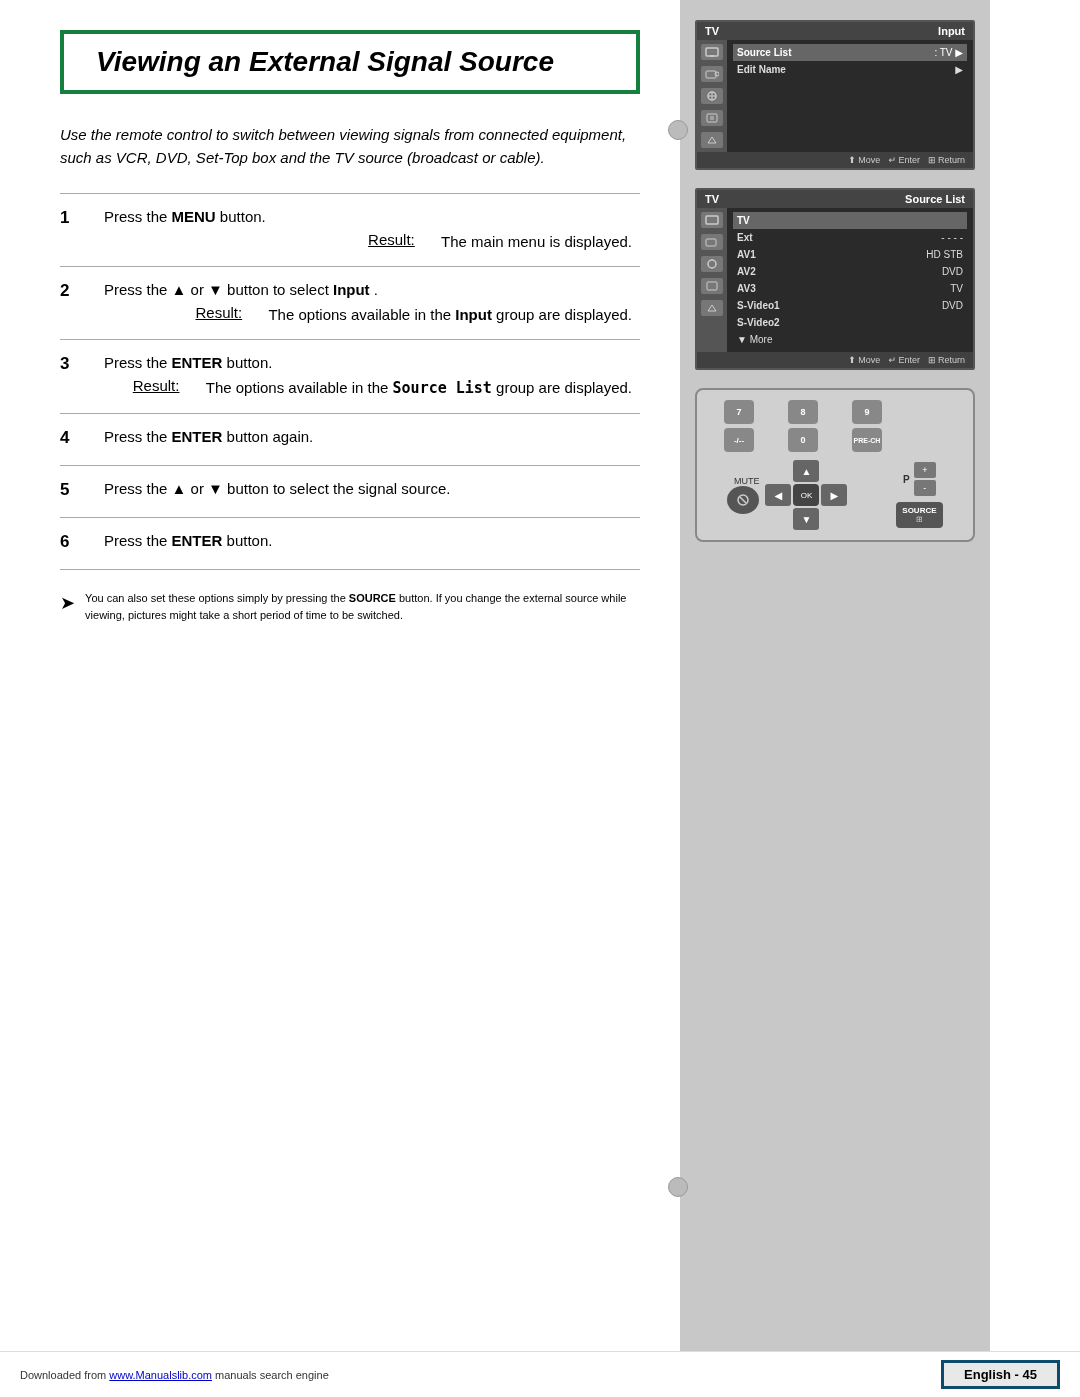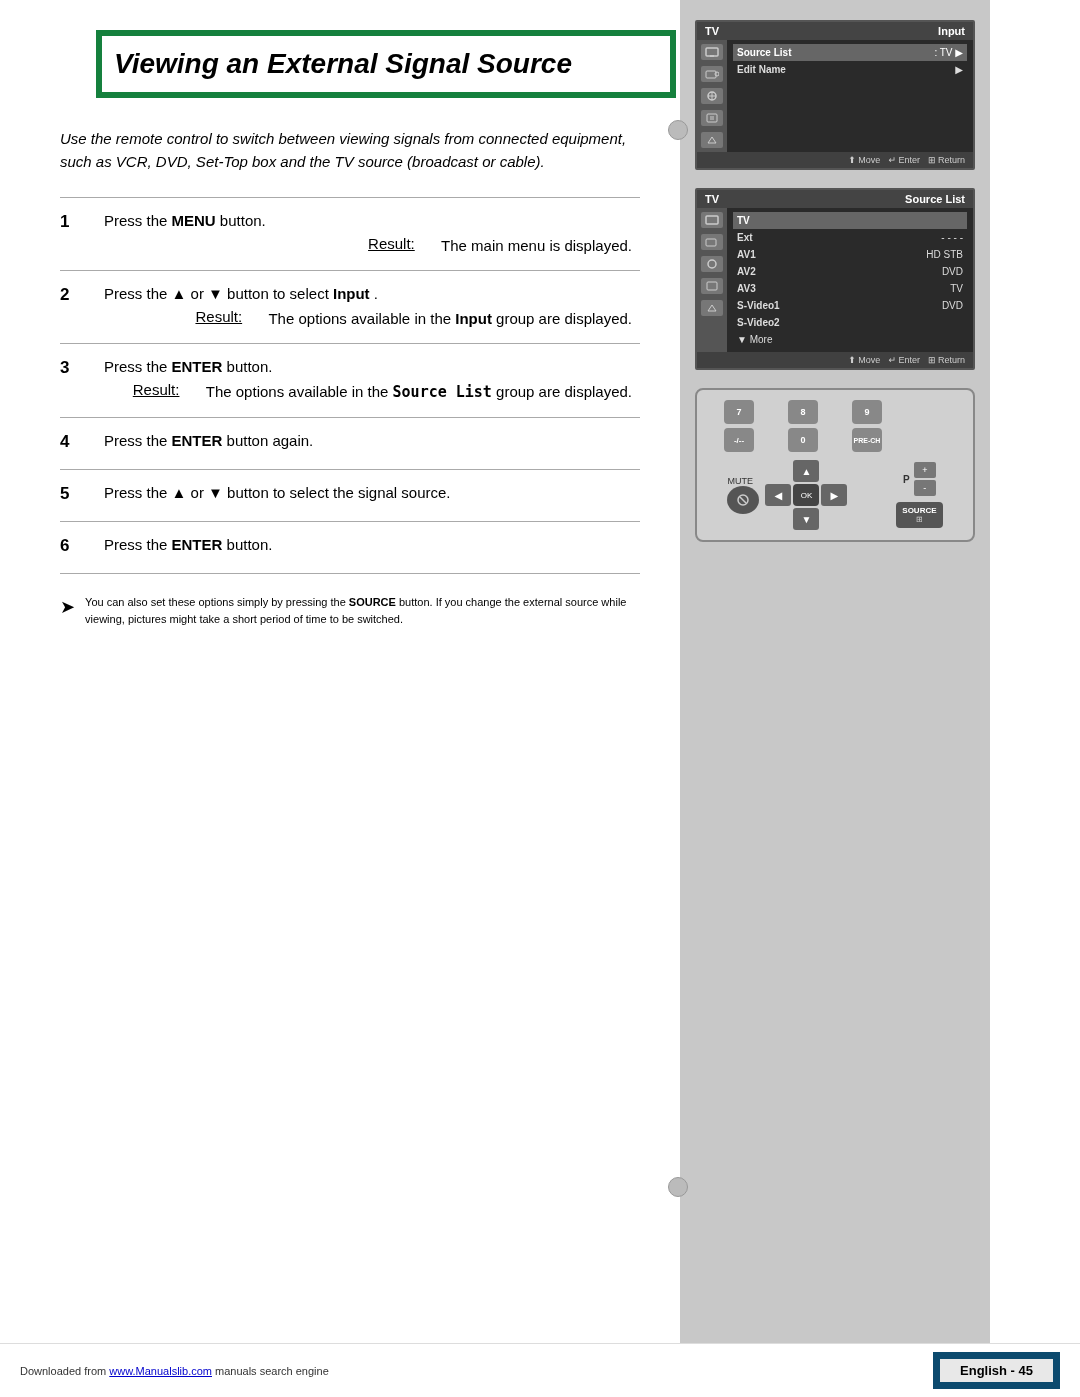--- a/index.html
+++ b/index.html
@@ -33,26 +33,25 @@
       background: #c8c8c8;
       padding: 20px 15px;
       display: flex;
       flex-direction: column;
       gap: 18px;
       position: relative;
     }
 
     
     .page-title-box {
-      border: 6px solid #15803d;
-      padding: 12px 12px;
+      border: 4px solid #15803d;
+      padding: 12px 32px;
       margin-bottom: 30px;
       display: inline-block;
       width: 100%;
-      margin-left: 36px;
     }
 
     .page-title {
       font-size: 28px;
       font-weight: 900;
       font-style: italic;
       color: #000;
     }
 
     
@@ -515,21 +514,21 @@
         <div class="remote-btn" style="border-radius:4px; width:30px; height:24px; font-size:8px;">-/--</div>
         <div class="remote-btn" style="border-radius:4px; width:30px; height:24px;">0</div>
         <div class="remote-btn" style="border-radius:4px; width:30px; height:24px; font-size:7px;">PRE-CH</div>
         <div style="width:30px;"></div>
       </div>
 
       <div style="display:flex; align-items:center; justify-content:space-around; gap:8px;">
 
         <div style="display:flex; flex-direction:column; align-items:center; gap:4px;">
           <div style="display:flex; align-items:center; gap:6px;">
-            <div style="display:flex; flex-direction:column; align-items:flex-start;">
+            <div style="display:flex; flex-direction:column; align-items:flex-end;">
               <span style="font-size:9px; color:#333;">MUTE</span>
               <div style="width:32px; height:28px; background:#555; border-radius:50%; display:flex; align-items:center; justify-content:center;">
                 <svg width="14" height="14" viewBox="0 0 14 14">
                     <circle cx="7" cy="7" r="5" fill="none" stroke="#ccc" stroke-width="1.5"></circle>
                     <line x1="4" y1="4" x2="10" y2="10" stroke="#ccc" stroke-width="1.5"></line>
                   </svg>
               </div>
             </div>
 
             <div style="display:grid; grid-template-columns:26px 26px 26px; grid-template-rows:22px 22px 22px; gap:2px;">
@@ -560,14 +559,14 @@
 
   </div>
 </div>
 
 <div style="position:fixed; bottom:0; left:0; right:0; display:flex; justify-content:space-between; align-items:center; padding:8px 20px; background:#fff; border-top:1px solid #ddd;">
   <div style="font-size:11px; color:#333;">
     <span>Downloaded from </span>
     <a href="#" style="color:#0000cc; text-decoration:underline;">www.Manualslib.com</a>
     <span> manuals search engine</span>
   </div>
-  <div style="font-size:13px; font-weight:bold; border:7px solid #0c4a6e; padding:4px 20px; background:#e8e8e8;">English - 45</div>
+  <div style="font-size:13px; font-weight:bold; border:3px solid #0c4a6e; padding:4px 20px; background:#e8e8e8;">English - 45</div>
 </div>
 
 </body></html>

